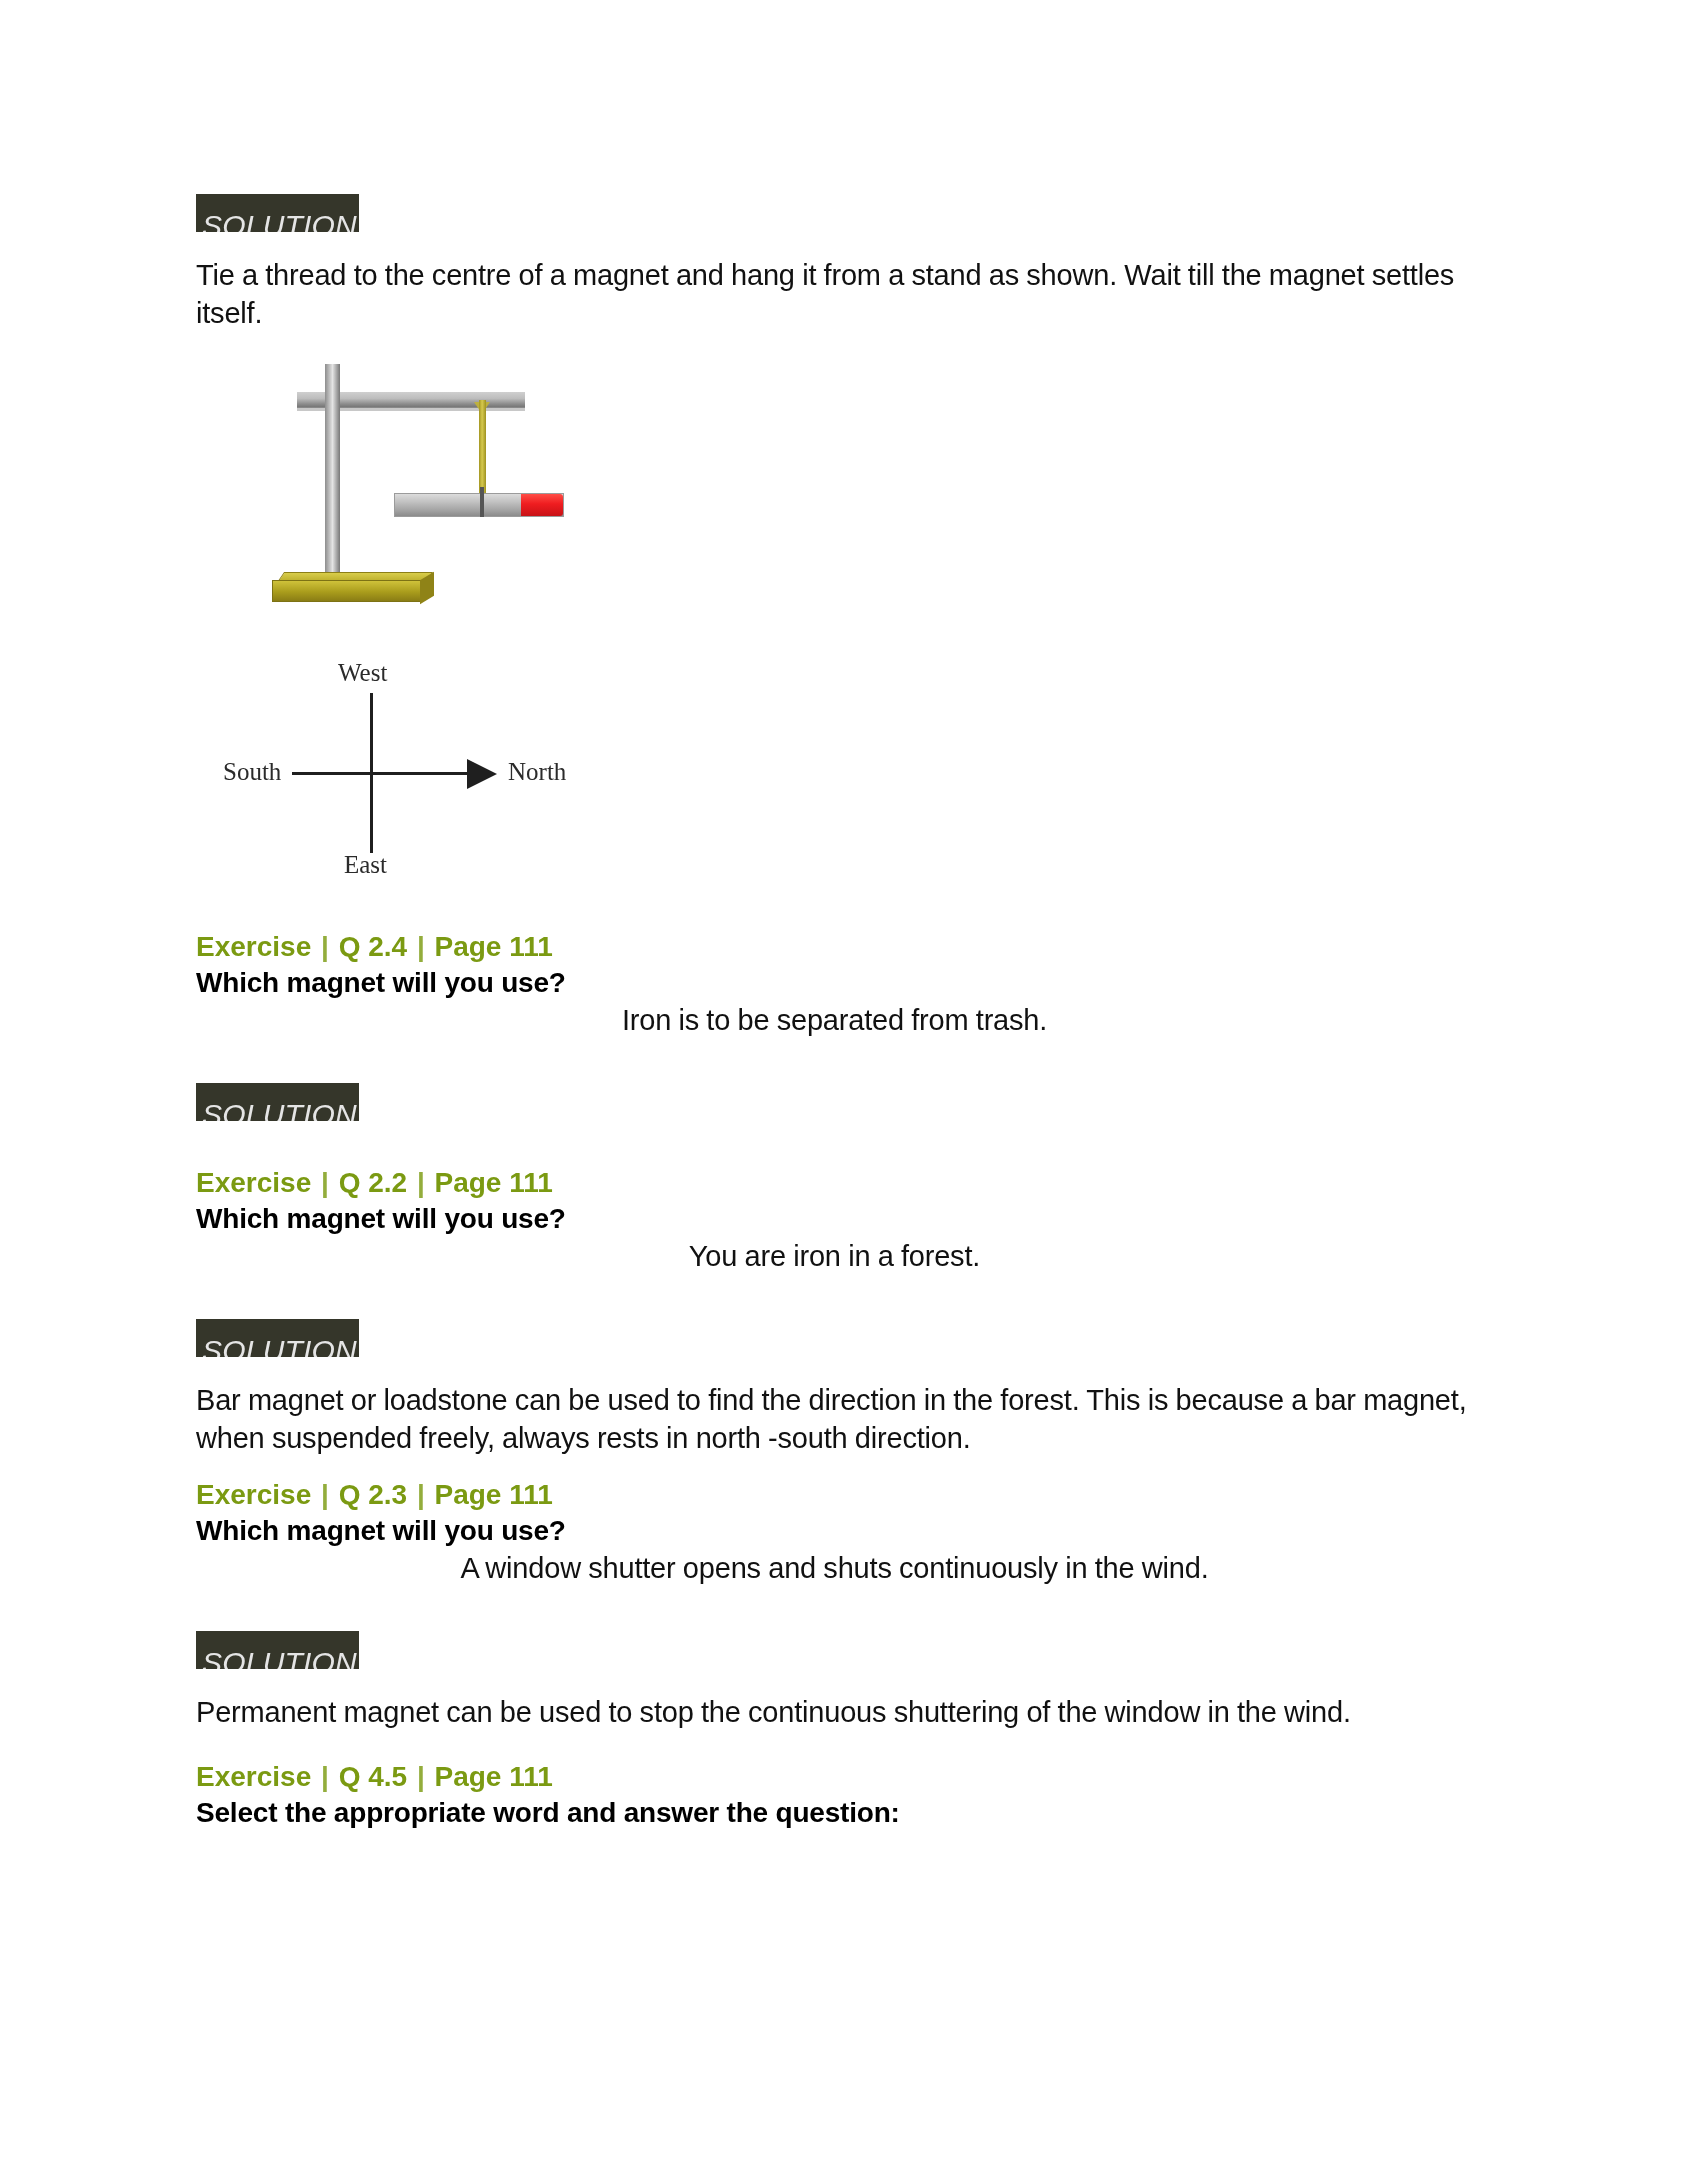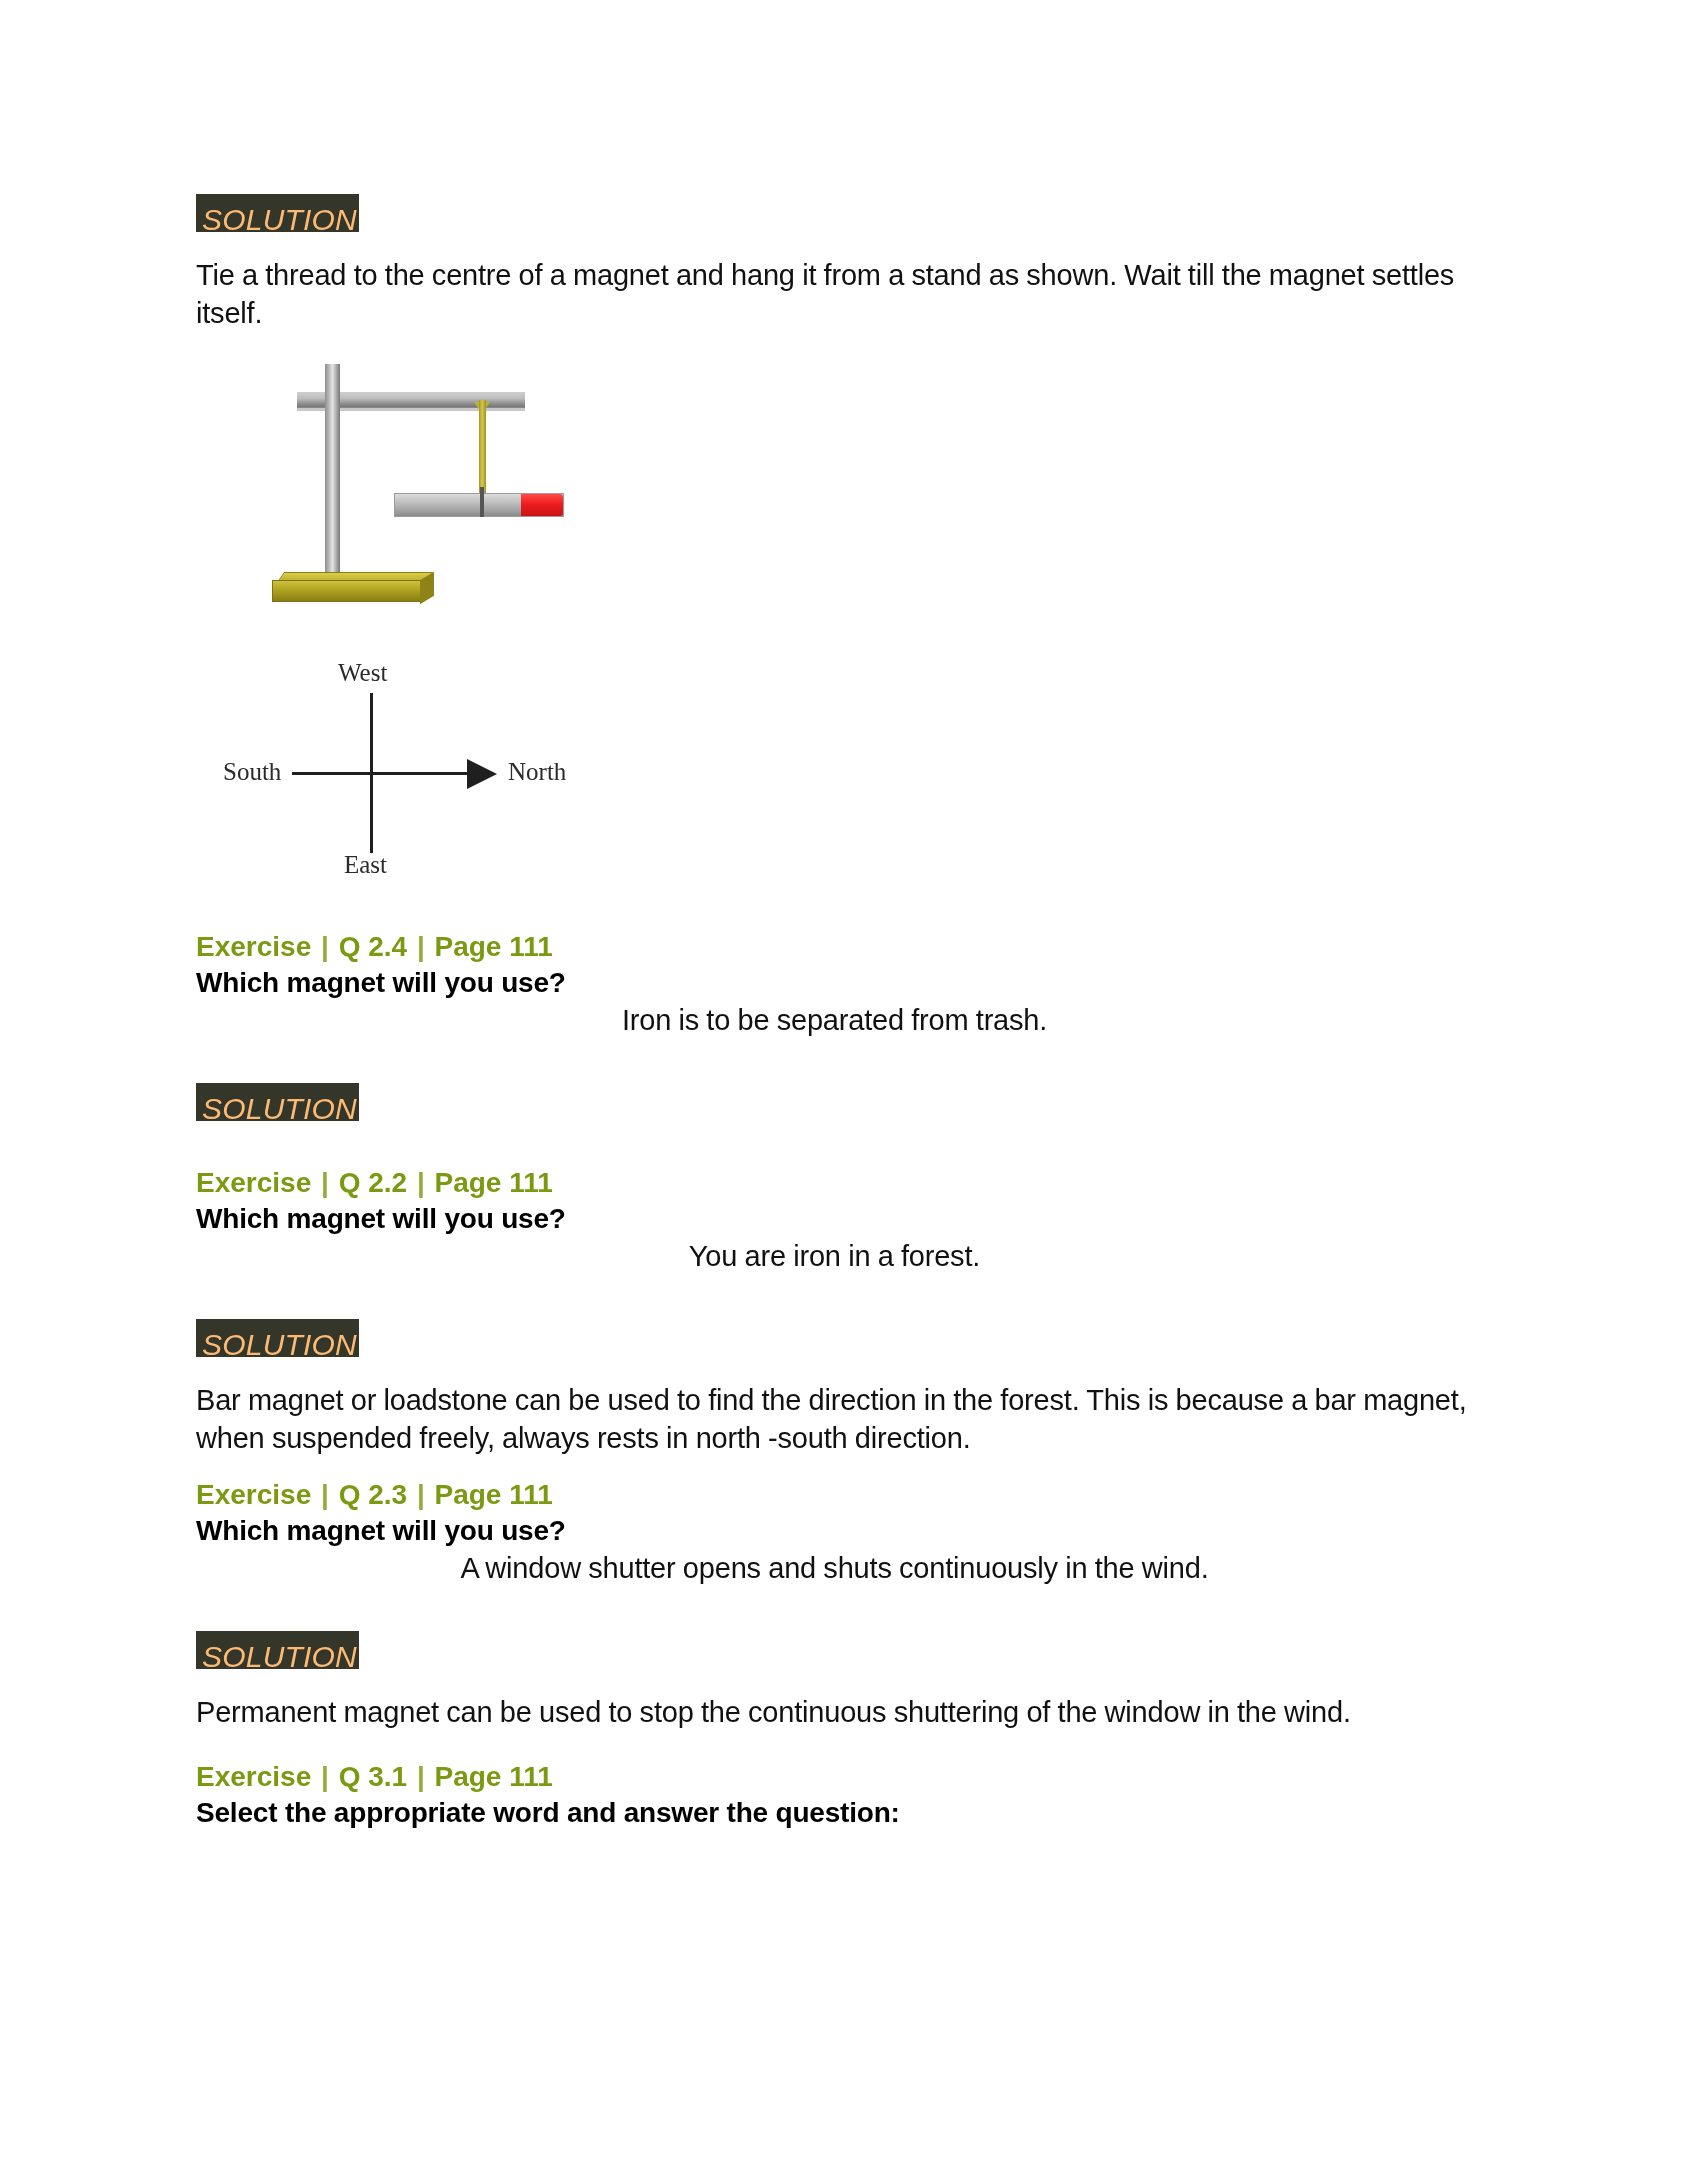--- a/index.html
+++ b/index.html
@@ -30,27 +30,27 @@
     position: absolute;
     left: 196px;
     top: 194px;
     width: 1277px;
   }
 
   
   .solution-badge {
     display: inline-block;
     background: #35362a;
-    color: #fdba74;
+    color: #e5e5e5;
     font-style: italic;
     font-weight: 400;
     font-size: 30px;
     line-height: 40px;
     letter-spacing: 0.2px;
-    padding: 6px 2px 1px 6px;
+    padding: 12px 2px 1px 6px;
     height: 38px;
     overflow: hidden;
     white-space: nowrap;
     box-sizing: border-box;
     font-family: "Liberation Sans", sans-serif;
   }
 
   
   .para {
     font-size: 29px;
@@ -351,21 +351,21 @@
       <span class="solution-badge">SOLUTION</span>
     </div>
     <div class="sp-20"></div>
     <div class="para">Permanent magnet can be used to stop the continuous shuttering of the window in the wind.</div>
 
     <div class="sp-28"></div>
 
     <div class="ex-heading">
       <span>Exercise</span>
       <span class="sep">|</span>
-      <span>Q 3.1</span>
+      <span>Q 4.5</span>
       <span class="sep">|</span>
       <span>Page 111</span>
     </div>
     <div class="q-bold">Select the appropriate word and answer the question:</div>
 
   </div>
 </div>
 
 
 </body></html>

